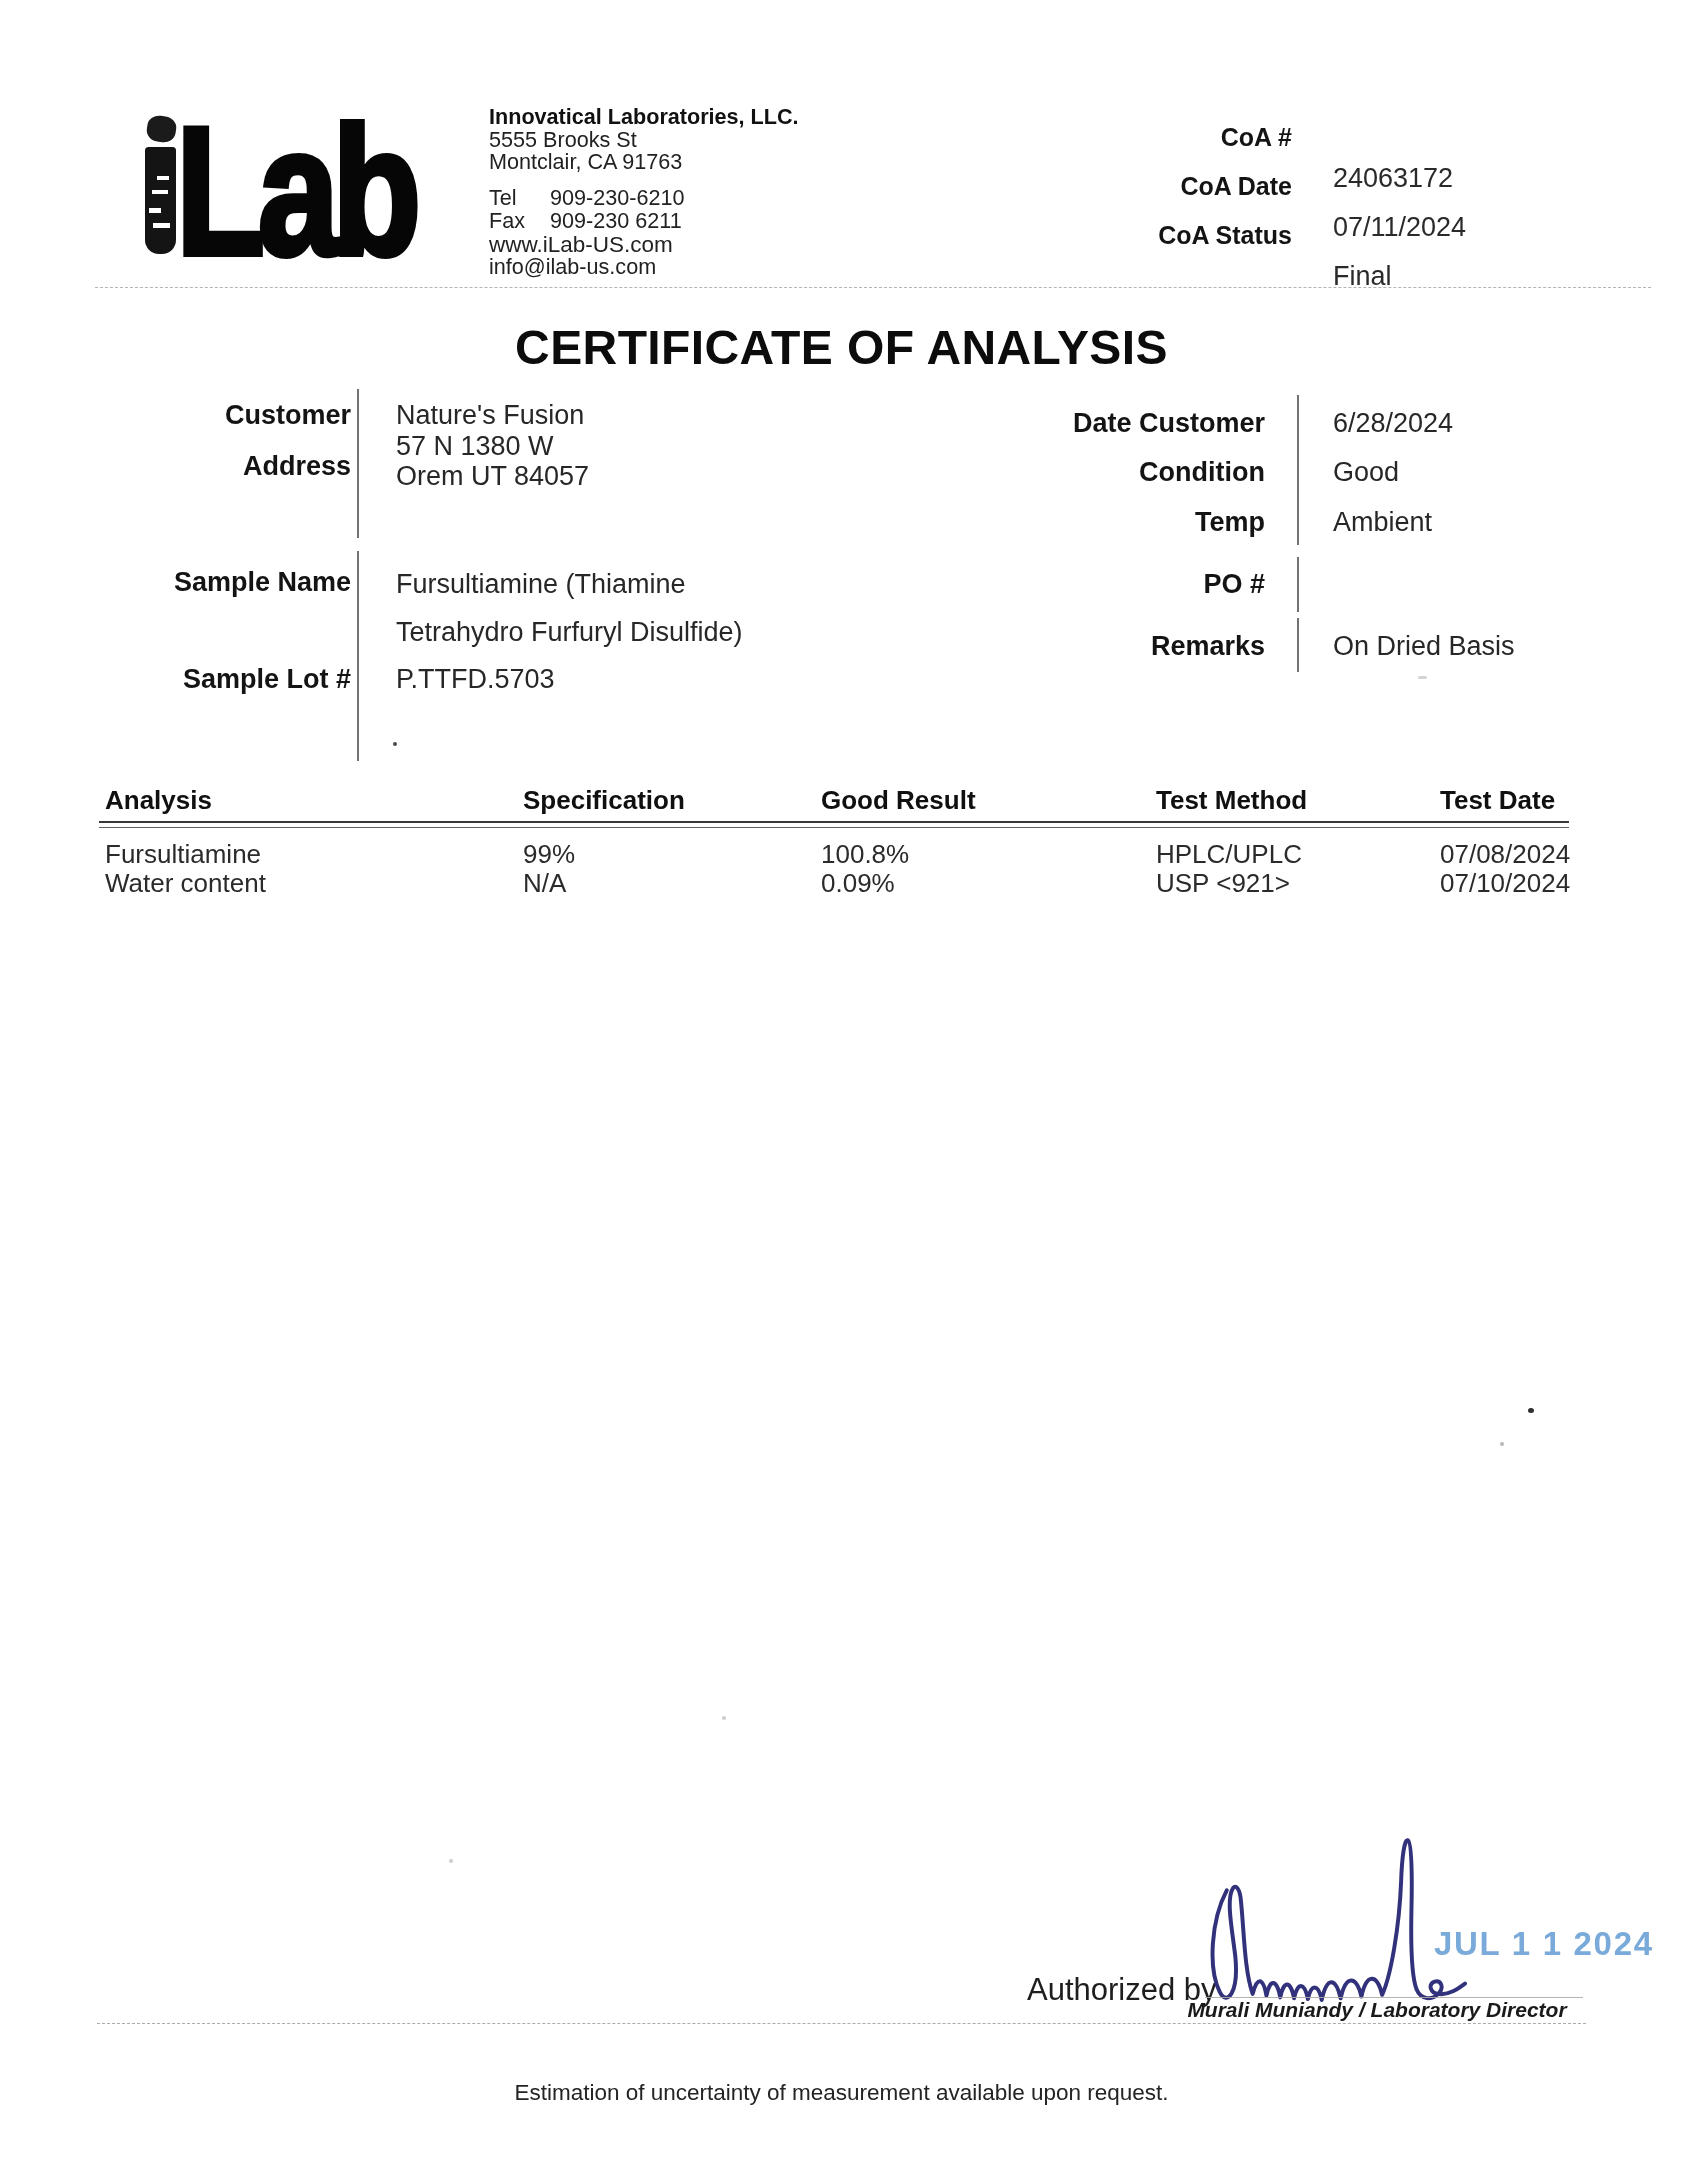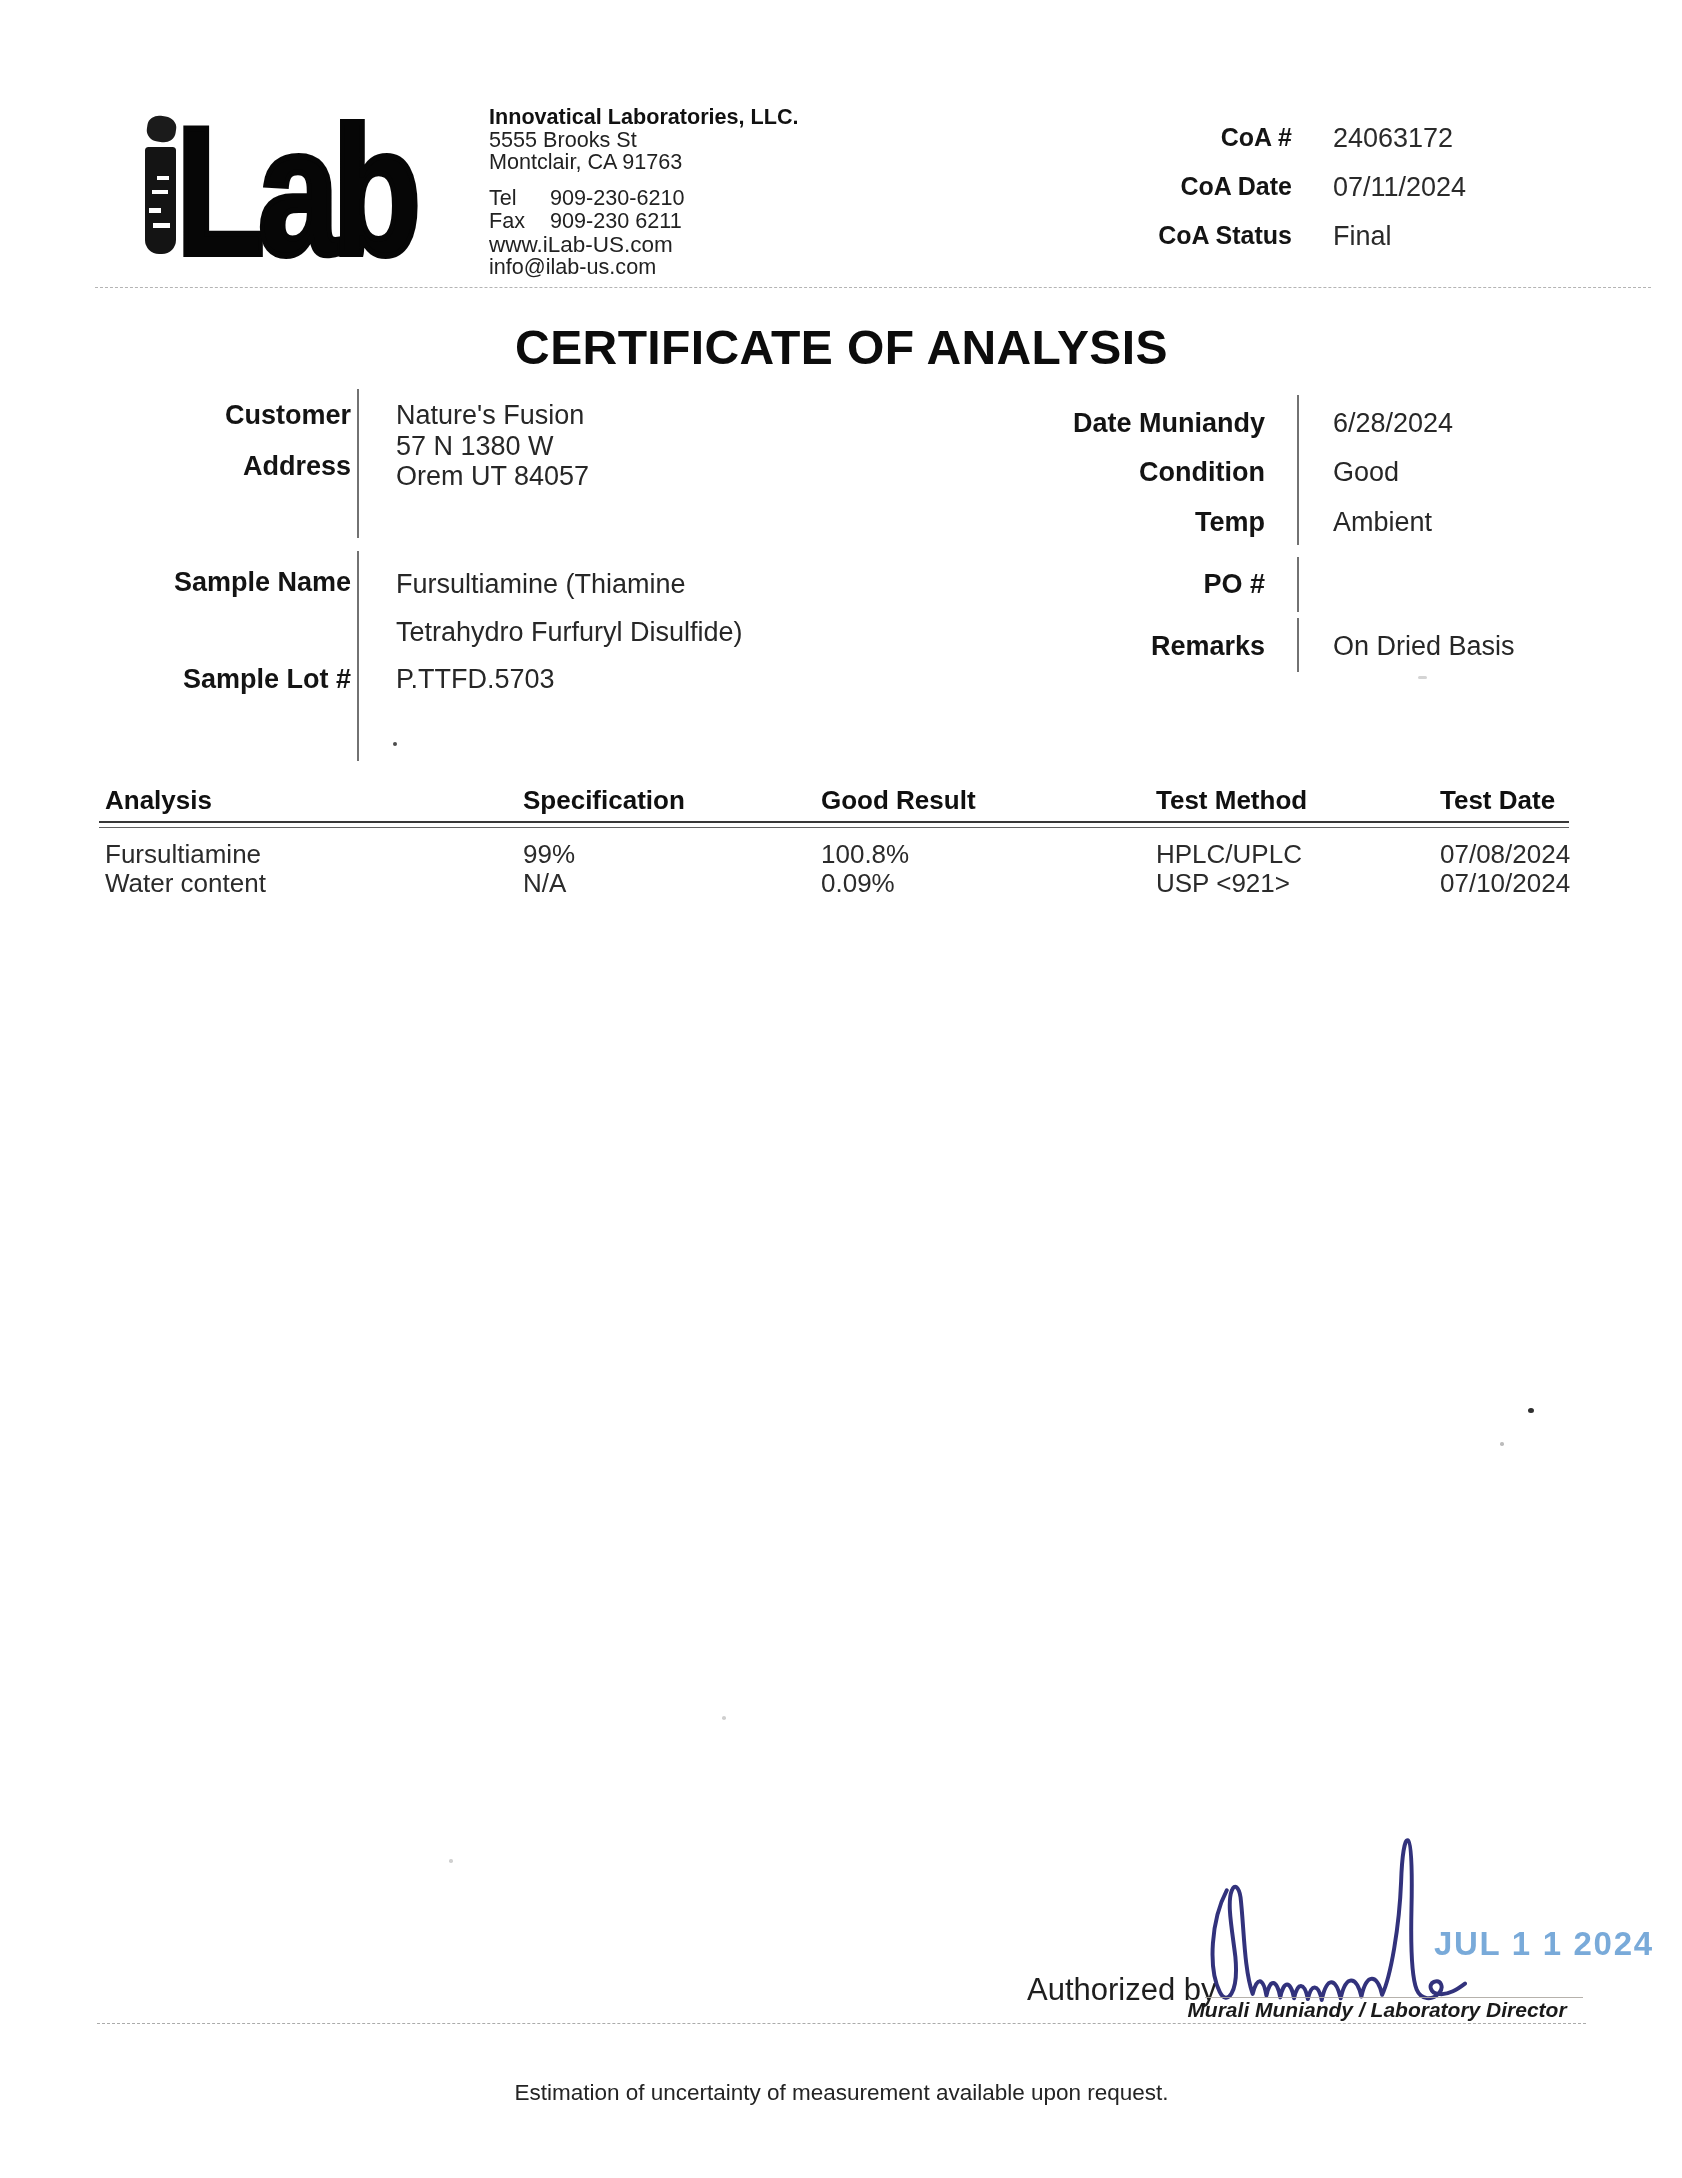--- a/index.html
+++ b/index.html
@@ -24,21 +24,21 @@
     -webkit-text-stroke:6px #060606;
     transform:scaleX(0.80);transform-origin:left top;
     white-space:nowrap;
   }
 
   
   .co{left:489px;white-space:nowrap;font-size:21.6px;color:#222;}
   .co-name{font-weight:700;font-size:21.6px;color:#111;}
   .telrow .lbl{display:inline-block;width:61px;}
   .coa-label{left:1098px;width:194px;text-align:right;font-weight:700;font-size:25px;color:#141414;white-space:nowrap;}
-  .coa-value{left:1333px;font-size:27px;color:#2a2a2a;white-space:nowrap;}
+  .coa-value{left:1333px;font-size:27px;color:#2a2a2a;white-space:nowrap;margin-top:40px;}
 
   .sep-dashed{border-top:1.7px dashed #9b9b9b;opacity:.75;height:0;}
 
   
   .title{left:0;right:0;top:320px;text-align:center;font-size:48px;font-weight:700;letter-spacing:0.4px;color:#0c0c0c;}
 
   
   .lab-l{left:86px;width:265px;text-align:right;font-weight:700;font-size:27px;color:#141414;white-space:nowrap;}
   .val-l{left:396px;font-size:27px;color:#272727;white-space:nowrap;}
   .lab-r{left:994px;width:271px;text-align:right;font-weight:700;font-size:27px;color:#141414;white-space:nowrap;}
@@ -110,21 +110,21 @@
   <div class="abs vline" style="left:357px;top:551px;height:210px;"></div>
 
   <div class="abs val-l" style="top:400px;">Nature's Fusion</div>
   <div class="abs val-l" style="top:431px;">57 N 1380 W</div>
   <div class="abs val-l" style="top:461px;">Orem UT 84057</div>
   <div class="abs val-l" style="top:569px;">Fursultiamine (Thiamine</div>
   <div class="abs val-l" style="top:617px;">Tetrahydro Furfuryl Disulfide)</div>
   <div class="abs val-l" style="top:664px;">P.TTFD.5703</div>
   <div class="speck" style="left:393px;top:742px;width:4.3px;height:4.3px;background:#4c4c4c;"></div>
 
-  <div class="abs lab-r" style="top:408px;">Date Muniandy</div>
+  <div class="abs lab-r" style="top:408px;">Date Customer</div>
   <div class="abs lab-r" style="top:457px;">Condition</div>
   <div class="abs lab-r" style="top:507px;">Temp</div>
   <div class="abs lab-r" style="top:569px;">PO #</div>
   <div class="abs lab-r" style="top:631px;">Remarks</div>
 
   <div class="abs vline" style="left:1297px;top:395px;height:150px;"></div>
   <div class="abs vline" style="left:1297px;top:557px;height:55px;"></div>
   <div class="abs vline" style="left:1297px;top:618px;height:54px;"></div>
 
   <div class="abs val-r" style="top:408px;">6/28/2024</div>

